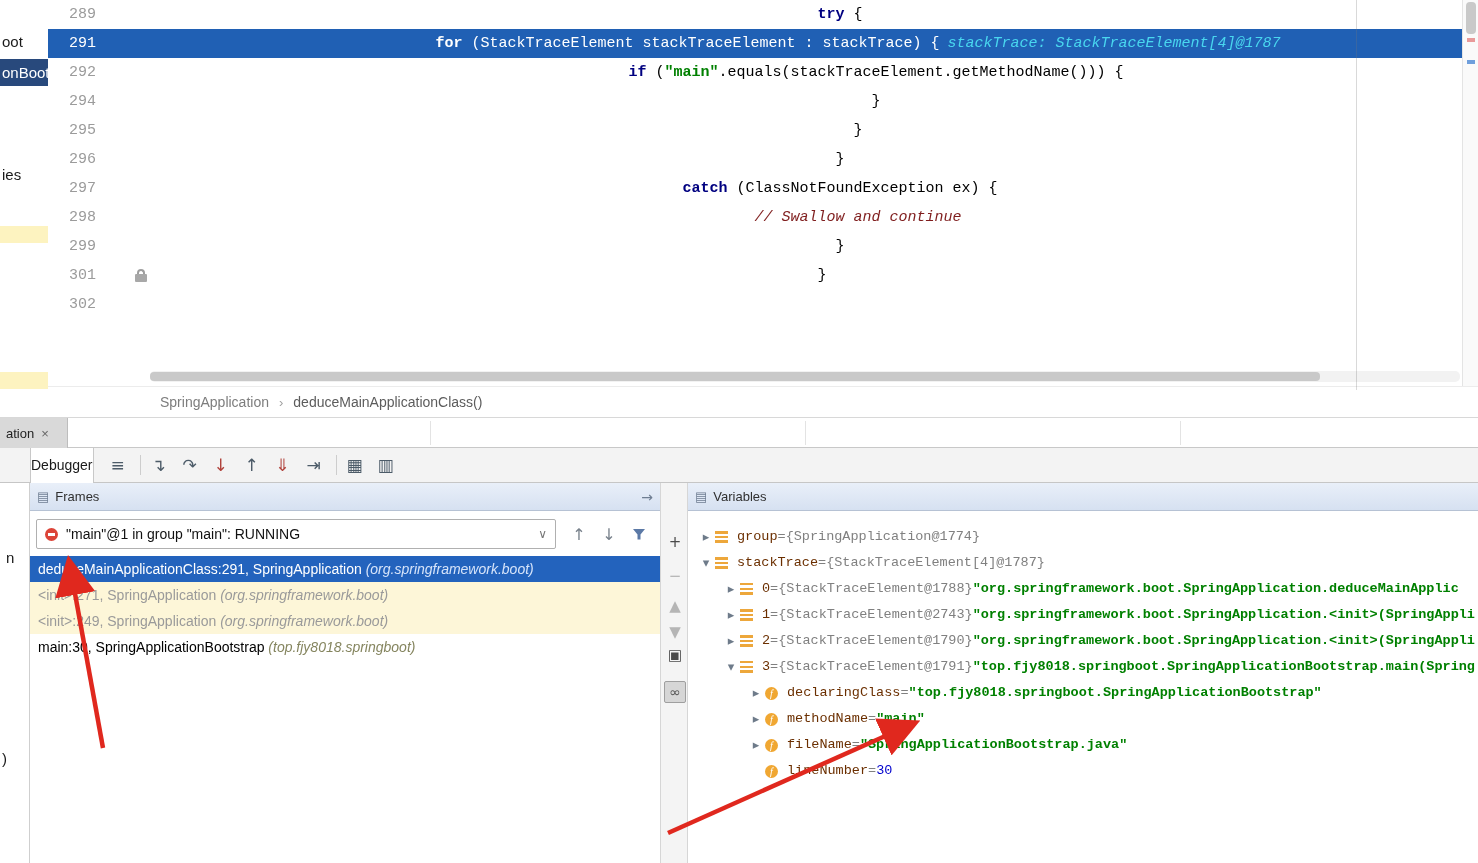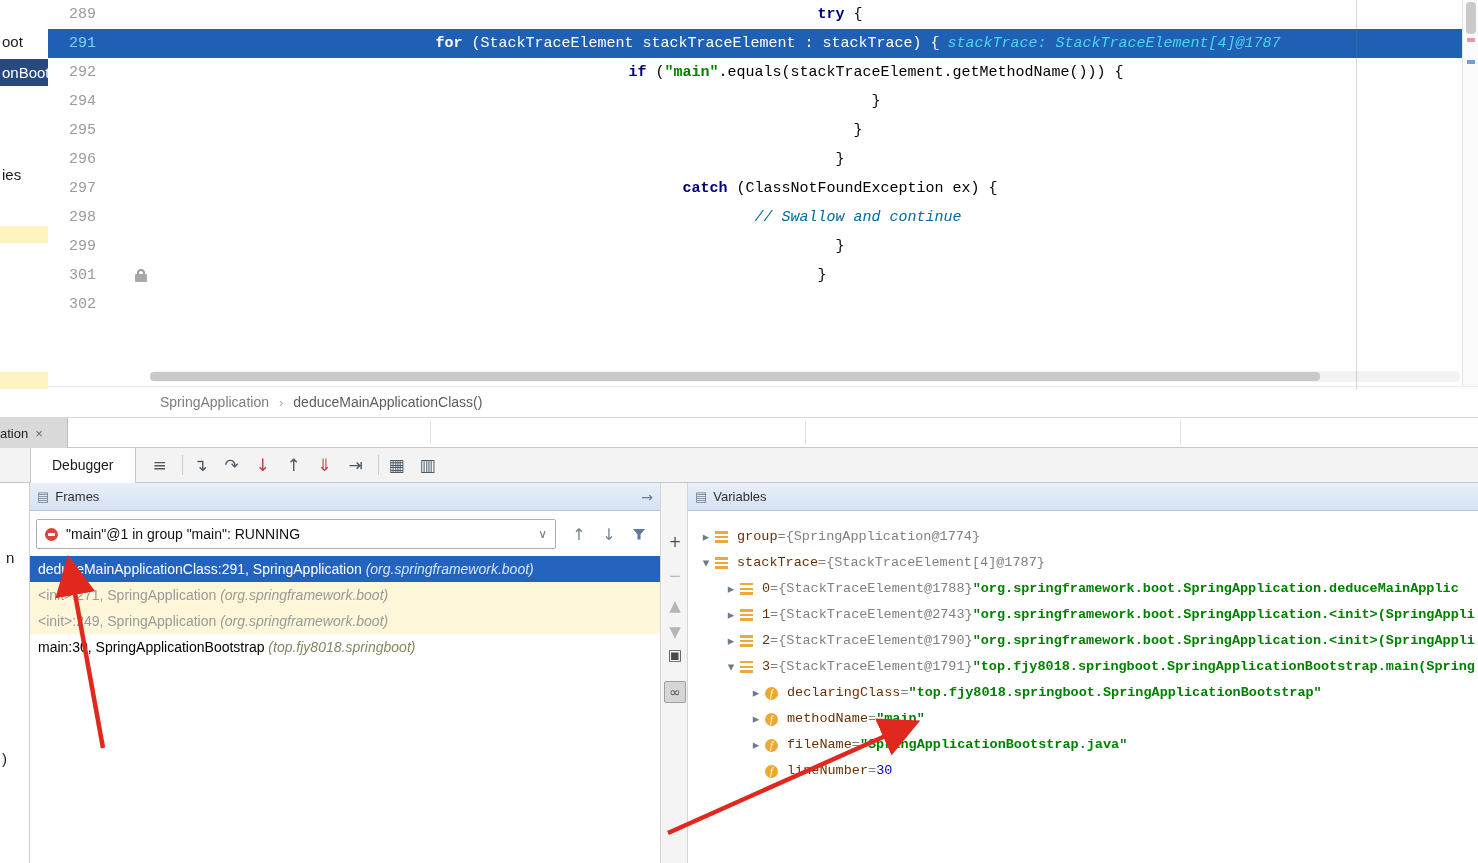--- a/index.html
+++ b/index.html
@@ -16,26 +16,26 @@
 
   
   #editor { left:48px; top:0; width:1414px; height:390px; overflow:hidden; background:#fff;
             font-family:"Liberation Mono","DejaVu Sans Mono",monospace; font-size:15px; }
   .ed-row { display:flex; height:29px; line-height:29px; }
   .gut { width:52px; text-align:right; color:#9b9b9b; padding-right:4px; flex:none; }
   .gut-ico { width:41px; flex:none; position:relative; }
   .code { white-space:pre; padding-left:5px; flex:1 1 auto; overflow:hidden;text-align:center; }
   .bg-breakpoint { background:#f6d2d2; }
   .bg-exec { background:#2060b4; }
-  .bg-exec .gut { color:#7dd3fc; }
+  .bg-exec .gut { color:#ffffff; }
   .bg-exec .tp, .bg-exec .tk, .bg-exec .ts, .bg-exec .ti { color:#ffffff; }
   .tp { color:#000; }
   .tk { color:#000080; font-weight:bold; }
   .ts { color:#008000; font-weight:bold; }
-  .tc { color:#0369a1; font-style:italic; }
+  .tc { color:#7f1d1d; font-style:italic; }
   .ti { color:#000; font-style:italic; }
   .hint-gray { color:#8c8c8c; font-style:italic; margin-left:22px; }
   .hint-cyan { color:#49d7ef; font-style:italic; margin-left:8px; }
   .bp-dot { position:absolute; left:10px; top:6px; width:17px; height:17px; border-radius:50%;
             background:#d9504a; border:1px solid #b23b36; }
   .bp-check { position:absolute; left:12px; top:2px; color:#1d7a2c; font-size:13px; font-weight:bold;
               font-family:"DejaVu Sans",sans-serif; }
   .lock-ico { position:absolute; right:-6px; top:8px; width:12px; height:14px; }
   .lock-arch { position:absolute; left:2px; top:0; width:8px; height:7px; border:2px solid #9e9e9e;
                border-bottom:none; border-radius:5px 5px 0 0; }
@@ -52,30 +52,30 @@
   
   #breadcrumb-bar { left:48px; top:386px; width:1430px; height:31px; background:#fff; border-top:1px solid #ececec;
                     display:flex; align-items:center; padding-left:112px; font-size:14px; color:#7d7d7d; }
   #breadcrumb-bar .crumb-sep { margin:0 10px; color:#a0a0a0; font-size:13px; }
   #breadcrumb-method { color:#5c5c5c; }
 
   
   #tab-row { left:0; top:417px; width:1478px; height:31px; background:#ffffff; border-top:1px solid #d8d8d8;
              border-bottom:1px solid #c8c8c8; }
   #partial-tab { position:absolute; left:0; top:0; width:68px; height:30px; background:#d9d9d9;
-                 border-right:1px solid #bdbdbd; display:flex; align-items:center; 
+                 border-right:1px solid #bdbdbd; display:flex; align-items:center; padding-left:6px;
                  font-size:13px; color:#222; gap:7px; }
   #partial-tab .tab-close { color:#666; font-size:13px; }
   .tab-sep { position:absolute; top:3px; width:1px; height:24px; background:#e3e3e3; }
 
   
   #debug-toolbar { left:0; top:448px; width:1478px; height:35px; background:#f3f3f3; border-bottom:1px solid #c6c6c6;
                    display:flex; align-items:center; }
   #debugger-tab { position:relative; margin-left:30px; height:35px; background:#ffffff; border-left:1px solid #c8c8c8;
-                  border-right:1px solid #c8c8c8; padding:0 21px; display:flex; align-items:center;
+                  border-right:1px solid #c8c8c8; padding:0 0; display:flex; align-items:center;
                   font-size:14px; color:#1a1a1a; }
   .tb-icon { width:26px; height:26px; display:flex; align-items:center; justify-content:center;
              font-size:17px; color:#4c5b68; margin-left:5px; font-family:"DejaVu Sans",sans-serif; cursor:default; }
   .tb-icon.red { color:#b0413a; }
   .tb-sep { width:1px; height:20px; background:#cdcdcd; margin-left:9px; }
 
   
   #left-gap { left:0; top:483px; width:30px; height:380px; background:#fff; border-right:1px solid #cfcfcf; }
   .bl-frag { position:absolute; font-size:15px; color:#1a1a1a; }
 

